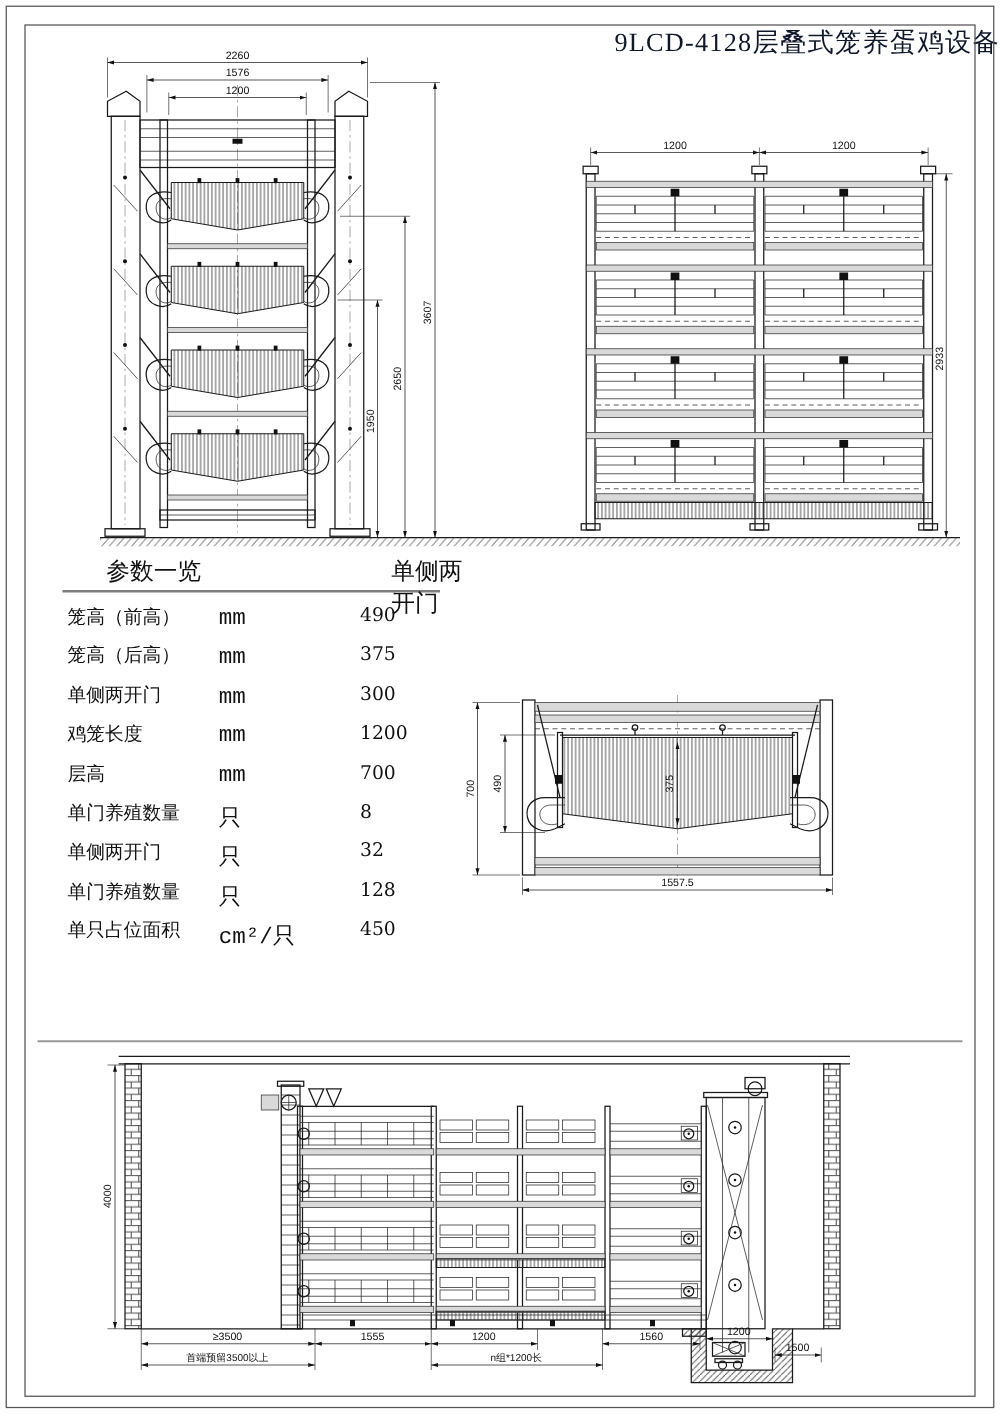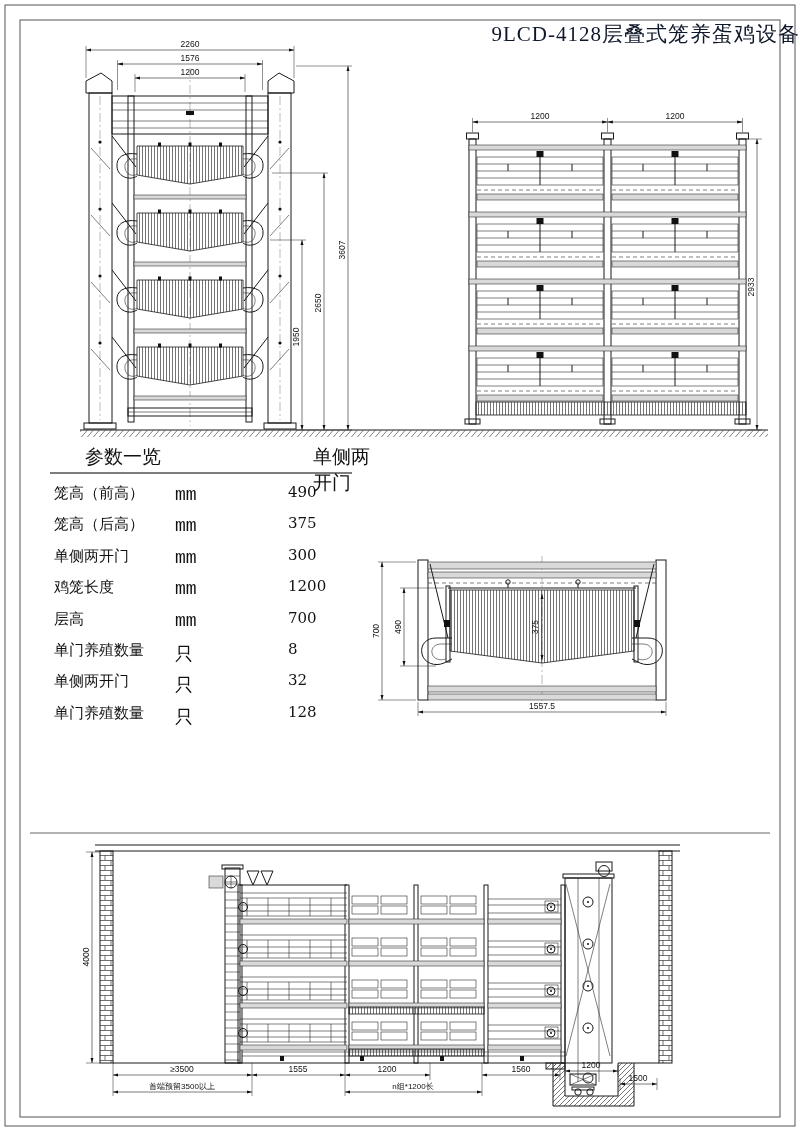--- a/index.html
+++ b/index.html
@@ -432,16 +432,21 @@
       <div class="srow">
         <span class="c1">单侧两开门</span>
         <span class="c2">只</span>
         <span class="c3">32</span>
       </div>
       <div class="srow">
         <span class="c1">单门养殖数量</span>
         <span class="c2">只</span>
         <span class="c3">128</span>
       </div>
+      <div class="srow">
+        <span class="c1">单只占位面积</span>
+        <span class="c2">cm²/只</span>
+        <span class="c3">450</span>
+      </div>
     </div>
   </div>
 
 </div>
 
 </body></html>

